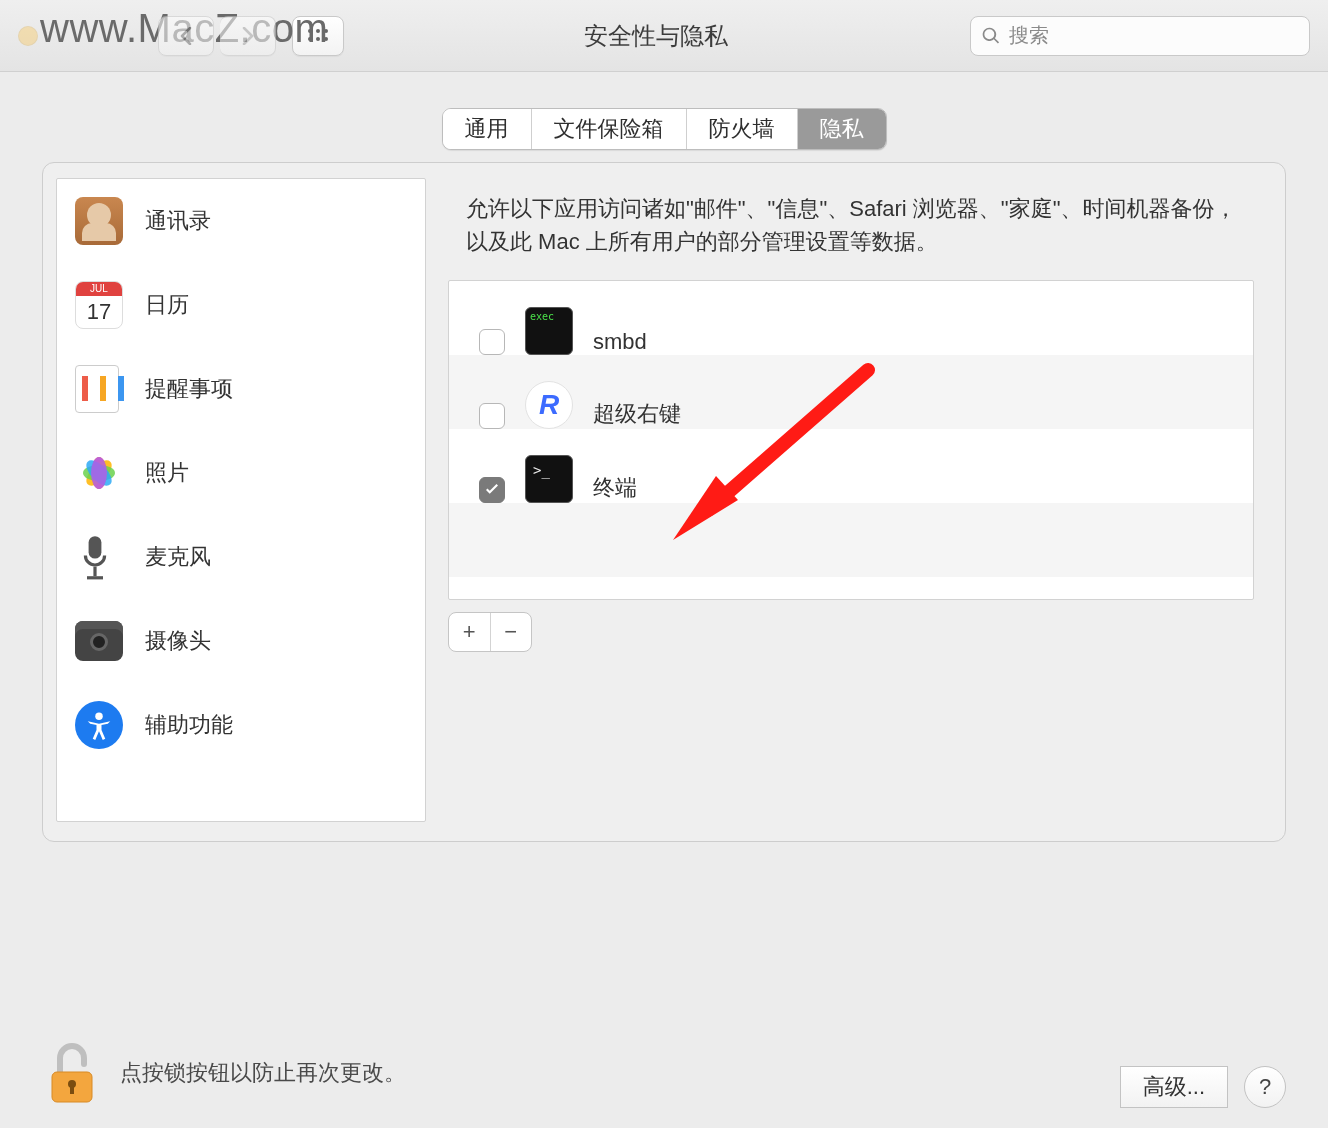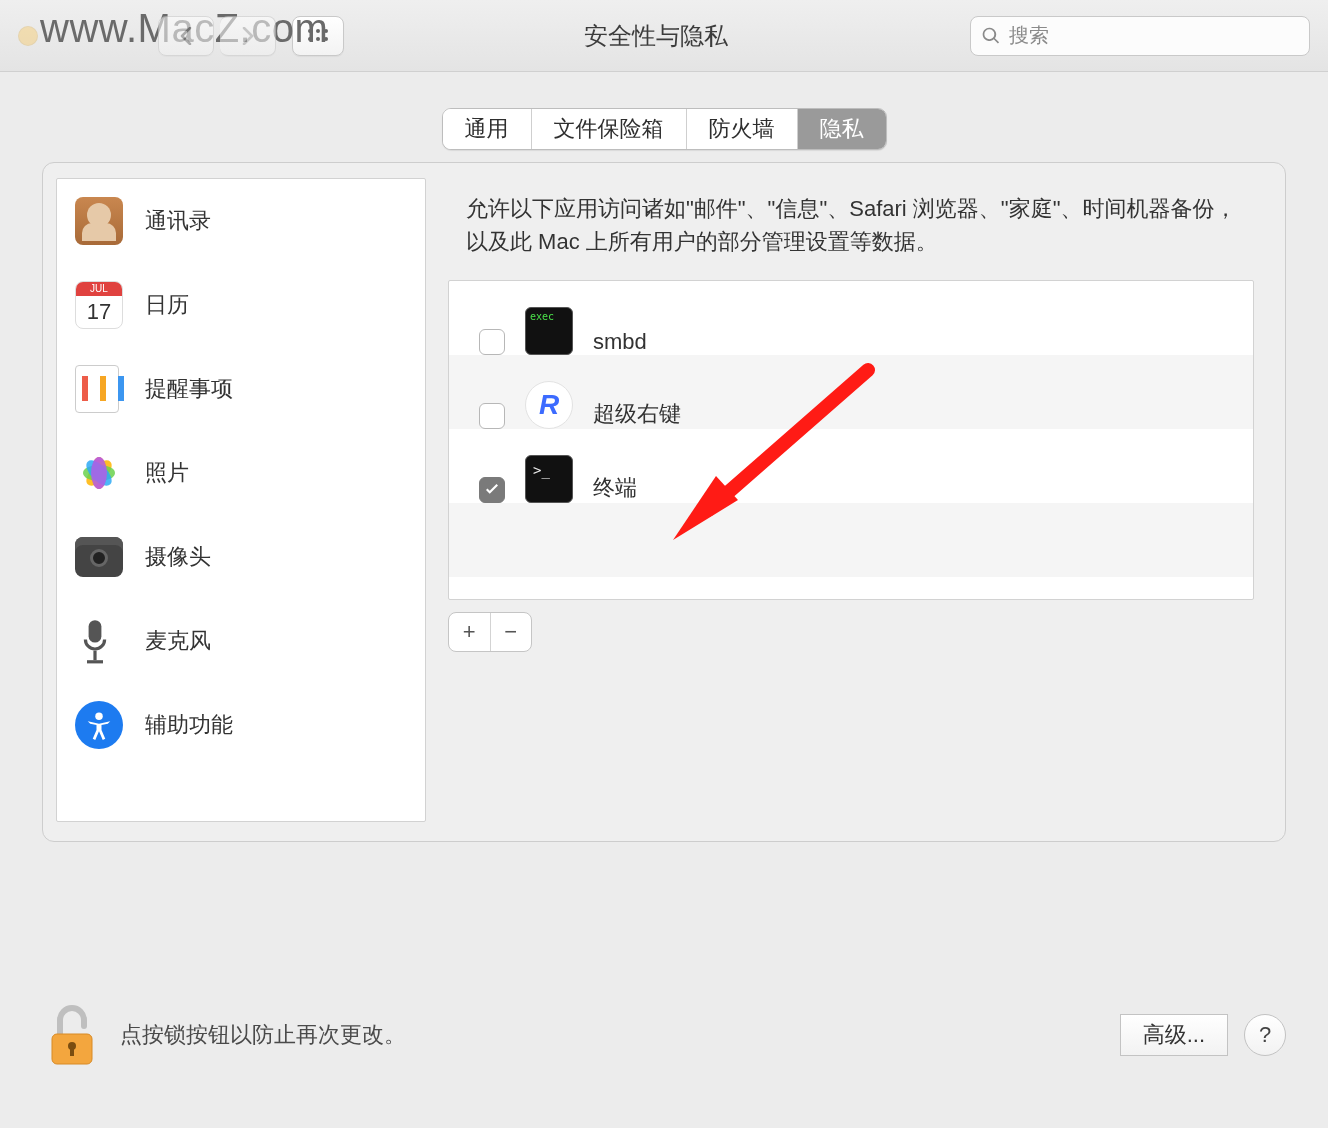--- a/index.html
+++ b/index.html
@@ -114,21 +114,21 @@
       display:flex;
     }
     .am-buttons button {
       flex:1; border:none; background:none; font-size:22px; color:#555;
       display:flex; align-items:center; justify-content:center;
     }
     .am-buttons button:first-child { border-right:1px solid #d3d3d3; }
     
     .footer {
       position:absolute; left:0; right:0; bottom:0; height: 150px;
-      display:flex; align-items:center; padding: 0 42px 36px 42px;
+      display:flex; align-items:flex-end; padding: 0 42px 20px 42px;
     }
     .lock-wrap { display:flex; align-items:center; gap:18px; }
     .lock-icon { width:60px; height:70px; }
     .hint { font-size:22px; color:#4a4a4a; }
     .adv-btn {
       margin-left:auto; margin-right:16px;
       height:42px; padding: 0 22px; border-radius:0;
       border:1px solid #c3c3c3; background:linear-gradient(#fff,#f2f2f2);
       font-size:22px; display:flex; align-items:center;
     }
@@ -247,37 +247,37 @@
               <ellipse rx="8" ry="16" fill="#6ad14e" opacity=".85" transform="rotate(90)"></ellipse>
               <ellipse rx="8" ry="16" fill="#2ea9f5" opacity=".85" transform="rotate(135)"></ellipse>
               <ellipse rx="8" ry="16" fill="#b15ee6" opacity=".85" transform="rotate(180)"></ellipse>
             </g>
           </svg>
         </span>
       </span>
       <span>照片</span>
     </div>
     <div class="sb-item">
-      <span class="sb-icon">
-        <span class="camera-icon">
-            <span class="camera-lens"></span>
-          </span>
-      </span>
-      <span>摄像头</span>
-    </div>
-    <div class="sb-item">
       <span class="sb-icon mic-icon">
         <svg viewBox="0 0 24 30">
             <rect x="8" y="2" width="8" height="14" rx="4"></rect>
             <path d="M5 14a7 7 0 0014 0h-2a5 5 0 01-10 0H5z"></path>
             <rect x="11" y="21" width="2" height="6"></rect>
             <rect x="7" y="27" width="10" height="2"></rect>
           </svg>
       </span>
       <span>麦克风</span>
+    </div>
+    <div class="sb-item">
+      <span class="sb-icon">
+        <span class="camera-icon">
+            <span class="camera-lens"></span>
+          </span>
+      </span>
+      <span>摄像头</span>
     </div>
     <div class="sb-item">
       <span class="sb-icon">
         <span class="acc-icon">
             <svg viewBox="0 0 24 24">
               <circle cx="12" cy="5" r="3"></circle>
               <path d="M3 9l9 2 9-2-2 2-5 1v4l3 7-2 1-3-7-3 7-2-1 3-7v-4l-5-1z"></path>
             </svg>
           </span>
       </span>

